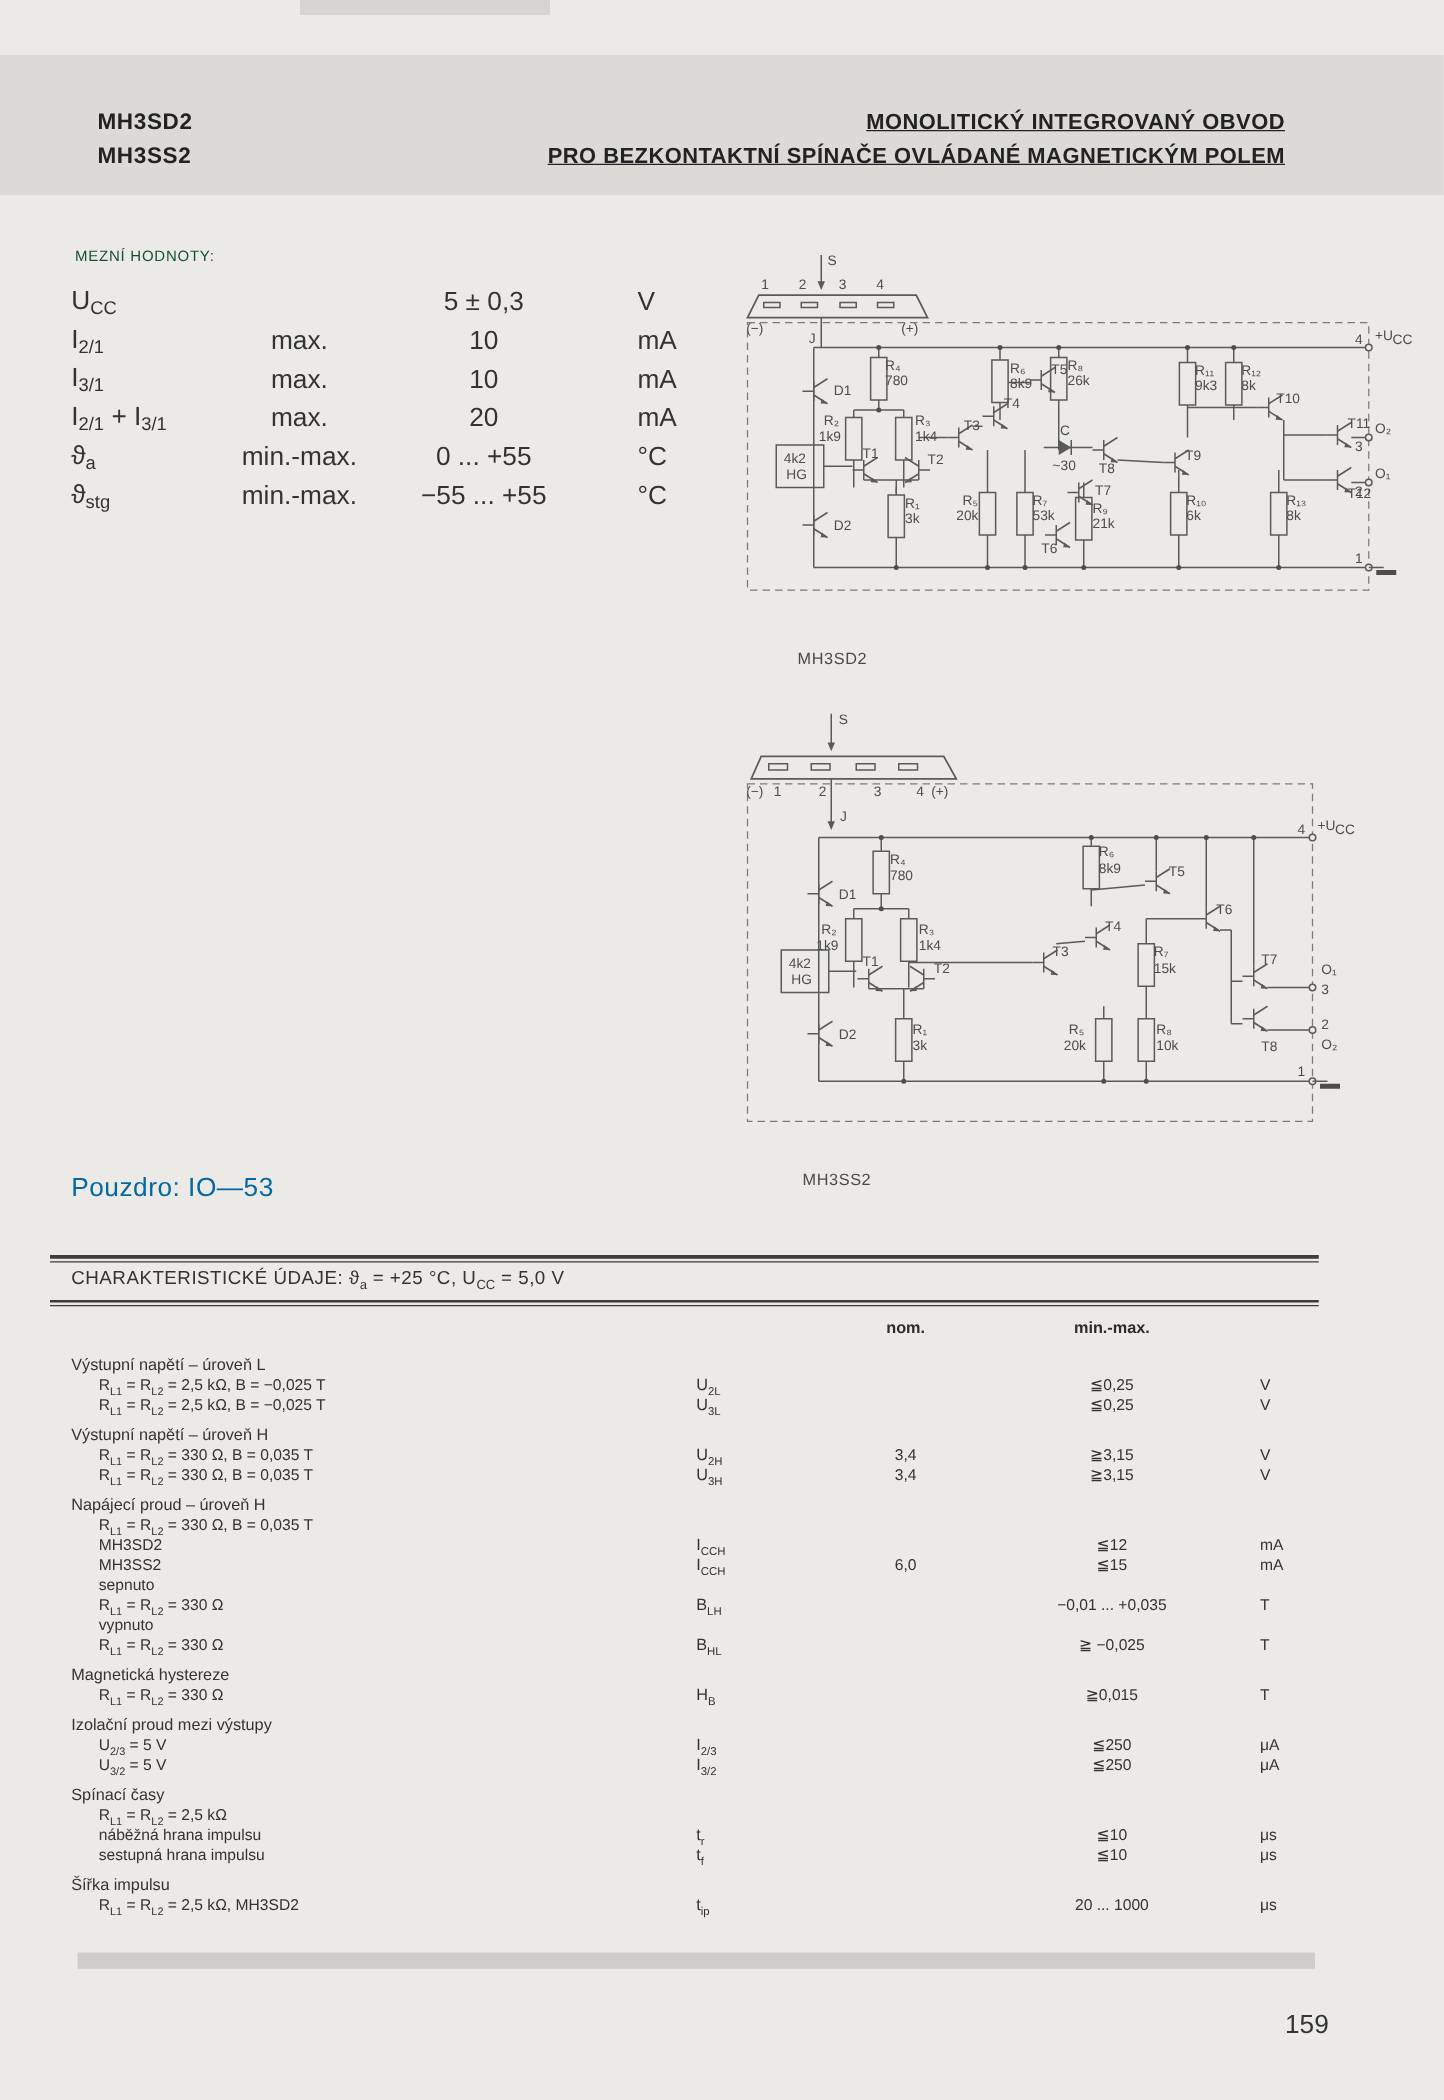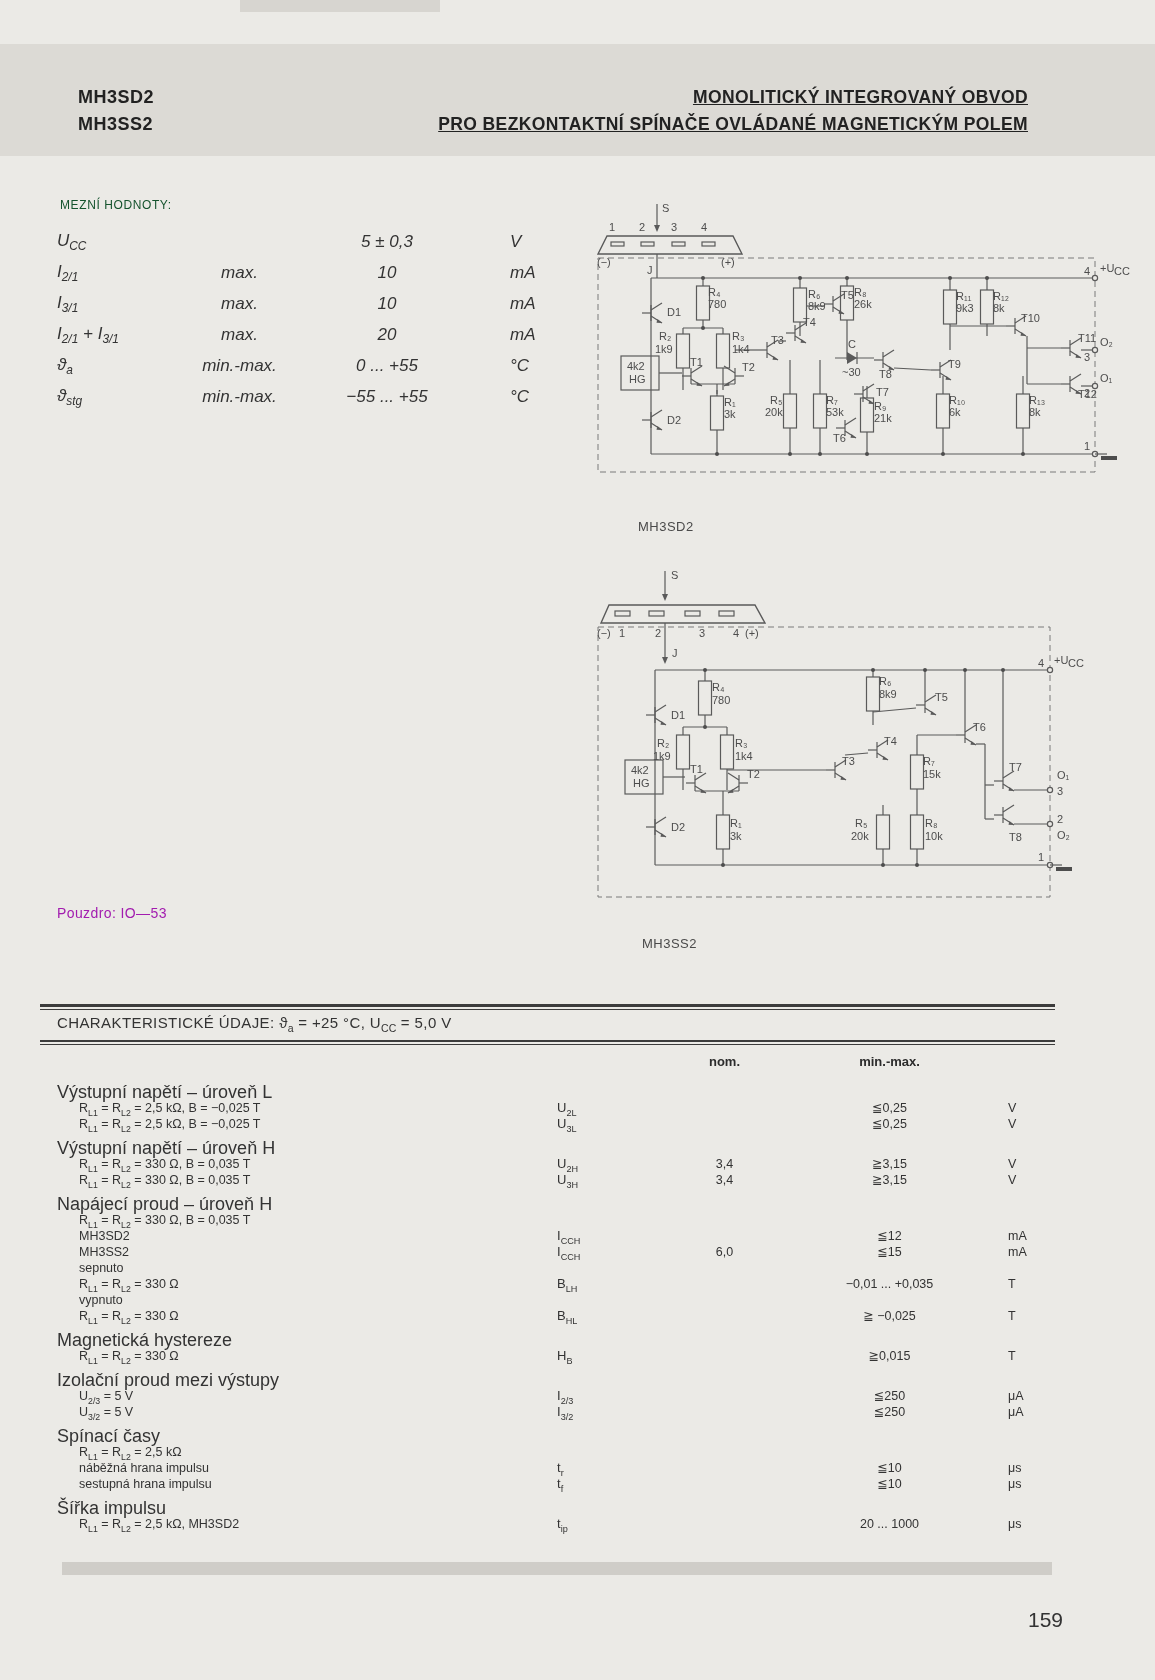--- a/index.html
+++ b/index.html
@@ -11,44 +11,44 @@
   }
   .abs{position:absolute;}
   
   .top-smudge{left:240px;top:0;width:200px;height:12px;background:#d7d5d0;}
   .header-band{left:0;top:44px;width:1155px;height:112px;background:#dcdad5;}
   .part-numbers{left:78px;top:84px;font-size:18px;font-weight:bold;line-height:27px;letter-spacing:.5px;color:#222;}
   .doc-title{right:127px;top:84px;width:760px;text-align:right;font-size:17.5px;font-weight:bold;line-height:27px;letter-spacing:.4px;color:#222;text-decoration:underline;}
   
   .limits-title{left:60px;top:198px;font-size:12px;letter-spacing:.6px;color:#14532d;}
   .limits{left:57px;top:226px;width:545px;}
-  .l-row{display:grid;grid-template-columns:130px 105px 190px 60px;height:31px;align-items:center;font-size:17px;color:#333;font-style:italic;}
+  .l-row{display:grid;grid-template-columns:130px 105px 190px 60px;height:31px;align-items:center;font-size:21px;color:#333;}
   .l-cond{text-align:center;}
   .l-val{text-align:center;}
   .l-unit{text-align:left;padding-left:28px;}
   .sub{font-size:70%;vertical-align:-4px;letter-spacing:0;}
   
   .cap1{left:638px;top:519px;font-size:13px;color:#4a4a4a;letter-spacing:.5px;}
   .cap2{left:642px;top:936px;font-size:13px;color:#4a4a4a;letter-spacing:.5px;}
-  .pouzdro{left:57px;top:905px;font-size:14px;color:#a21caf;letter-spacing:.4px;}
+  .pouzdro{left:57px;top:939px;font-size:21px;color:#0369a1;letter-spacing:.4px;}
   
   .schem{overflow:visible;}
   svg text{font-family:"Liberation Sans","DejaVu Sans",sans-serif;font-size:11px;fill:#4d4d4d;}
   
   .rule{left:40px;width:1015px;background:#3c3c3c;}
   .rule-a{top:1004px;height:2.5px;}
   .rule-b{top:1009px;height:1px;}
   .rule-c{top:1040px;height:2px;}
   .rule-d{top:1044px;height:1px;}
   .char-title{left:57px;top:1014px;font-size:15px;letter-spacing:.4px;color:#333;}
   .char{left:57px;top:1054px;width:1000px;}
   .c-head{display:grid;grid-template-columns:500px 115px 105px 225px 55px;height:22px;font-size:13px;font-weight:bold;color:#2c2c2c;}
   .c-head .nom,.c-row .c-nom{text-align:center;}
   .c-head .mm,.c-row .c-mm{text-align:center;}
-  .c-group{margin-top:8px;height:16px;font-size:18px;color:#333;line-height:16px;}
+  .c-group{margin-top:8px;height:16px;font-size:13px;color:#333;line-height:16px;}
   .c-row{display:grid;grid-template-columns:500px 115px 105px 225px 55px;height:16px;font-size:12.5px;color:#333;line-height:16px;align-items:baseline;}
   .c-label.ind{padding-left:22px;}
   .c-sym{font-size:13px;}
   .c-unit{padding-left:6px;}
   .bottom-band{left:62px;top:1562px;width:990px;height:13px;background:#cfcdc8;}
   .page-num{left:1028px;top:1608px;font-size:21px;color:#333;}
 </style>
 </head>
 <body>
 

